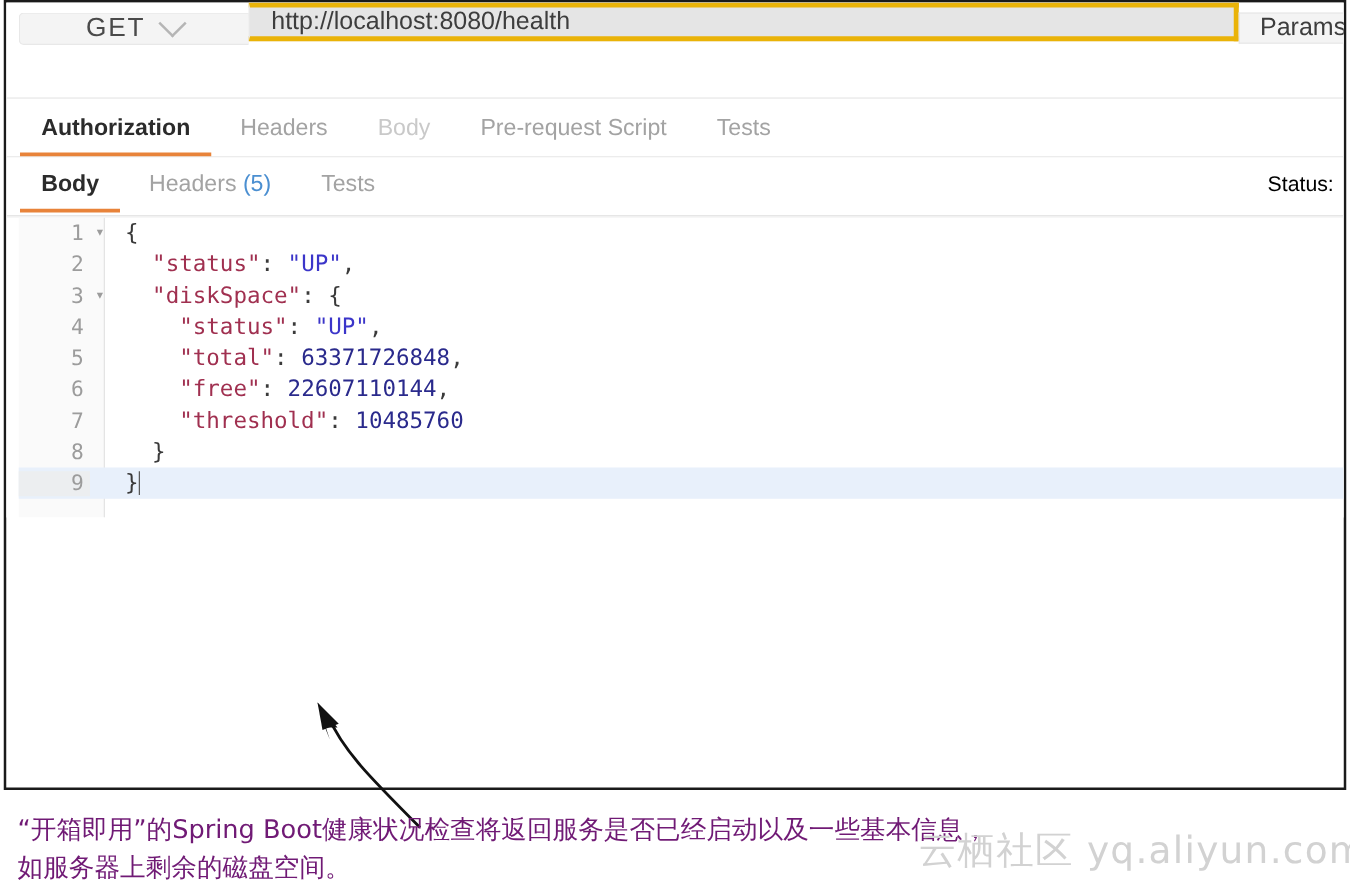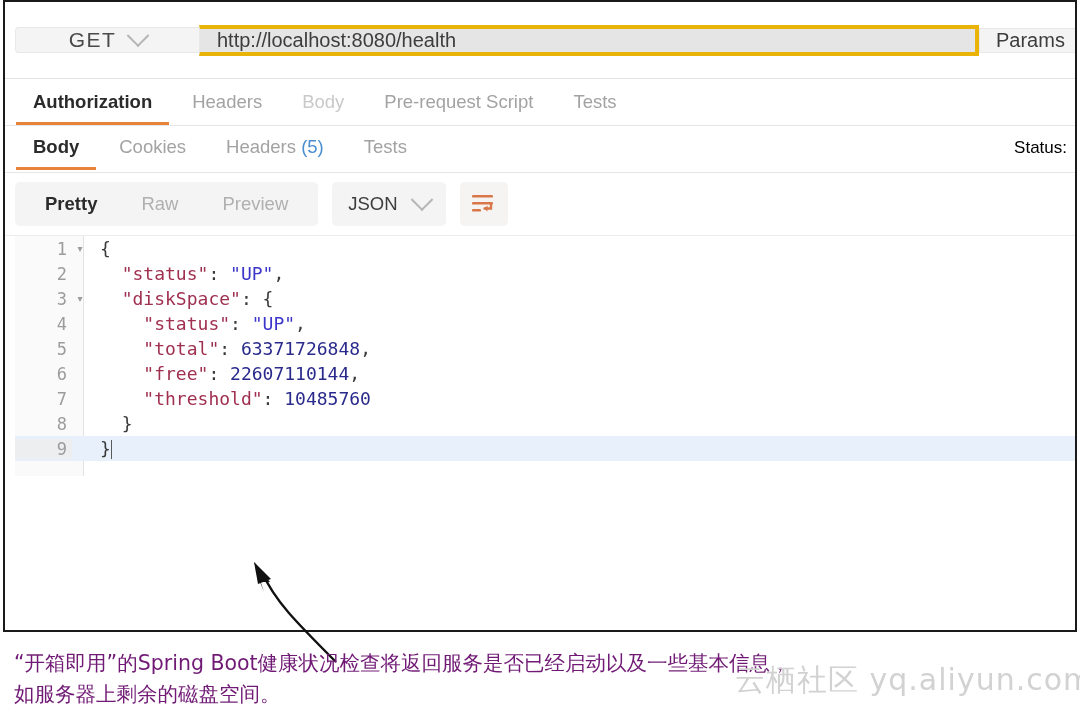--- a/index.html
+++ b/index.html
@@ -28,21 +28,21 @@
     overflow: hidden;
   }
 
   
   .urlbar {
     position: relative;
     height: 76px;
     border-bottom: 1px solid #e3e3e3;
     background: #ffffff;
     display: flex;
-    align-items: center;
+    align-items: flex-start;
   }
   .method-box {
     width: 183px;
     margin: 8px 0 8px 10px;
     background: #f4f4f4;
     border: 1px solid #e8e8e8;
     border-right: none;
     border-radius: 4px 0 0 4px;
     display: flex;
     align-items: center;
@@ -72,21 +72,21 @@
     display: flex;
     align-items: center;
     padding-left: 17px;
     box-sizing: border-box;
   }
   .url-text {
     font-size: 20px;
     color: #3d3d3d;
   }
   .params-box {
-    width: 96px;
+    width: 84px;
     margin: 8px 0 8px 0;
     background: #f4f4f4;
     border: 1px solid #e8e8e8;
     border-right: none;
     display: flex;
     align-items: center;
     padding-left: 16px;
     box-sizing: border-box;
   }
   .params-label {
@@ -351,46 +351,25 @@
     <div class="tab active"><span>Authorization</span></div>
     <div class="tab"><span>Headers</span></div>
     <div class="tab dim"><span>Body</span></div>
     <div class="tab"><span>Pre-request Script</span></div>
     <div class="tab"><span>Tests</span></div>
   </div>
 
 
   <div class="restabs">
     <div class="tab active"><span>Body</span></div>
-    <div class="tab"><span>Cookies</span></div>
     <div class="tab"><span>Headers</span> <span class="count">(5)</span></div>
     <div class="tab"><span>Tests</span></div>
     <div class="status-right">Status:</div>
   </div>
 
-  <div class="viewbar">
-    <div class="seg">
-      <span class="seg-item active">Pretty</span>
-      <span class="seg-item">Raw</span>
-      <span class="seg-item">Preview</span>
-    </div>
-    <div class="fmt">
-      <span class="fmt-text">JSON</span>
-      <span class="chev"></span>
-    </div>
-    <div class="wrapbtn">
-      <svg width="26" height="22" viewBox="0 0 26 22">
-        <rect x="1" y="2" width="21" height="2.6" rx="1.2" fill="#d9774a"></rect>
-        <rect x="1" y="9" width="21" height="2.6" rx="1.2" fill="#d9774a"></rect>
-        <rect x="1" y="16" width="9" height="2.6" rx="1.2" fill="#d9774a"></rect>
-        <path d="M20 10.3 L20 15.5 L13.5 15.5" stroke="#d9774a" stroke-width="2.4" fill="none" stroke-linecap="round"></path>
-        <path d="M16.5 12.6 L13 15.5 L16.5 18.4 Z" fill="#d9774a"></path>
-      </svg>
-    </div>
-  </div>
 
   <div class="editor">
     <div class="gutter"></div>
     <div class="code-rows" id="code-rows">
         <div class="row">
           <span class="ln">1</span>
           <span class="fold">▾</span>
           <span class="codetext"><span class="p">{</span></span>
         </div>
         <div class="row">

